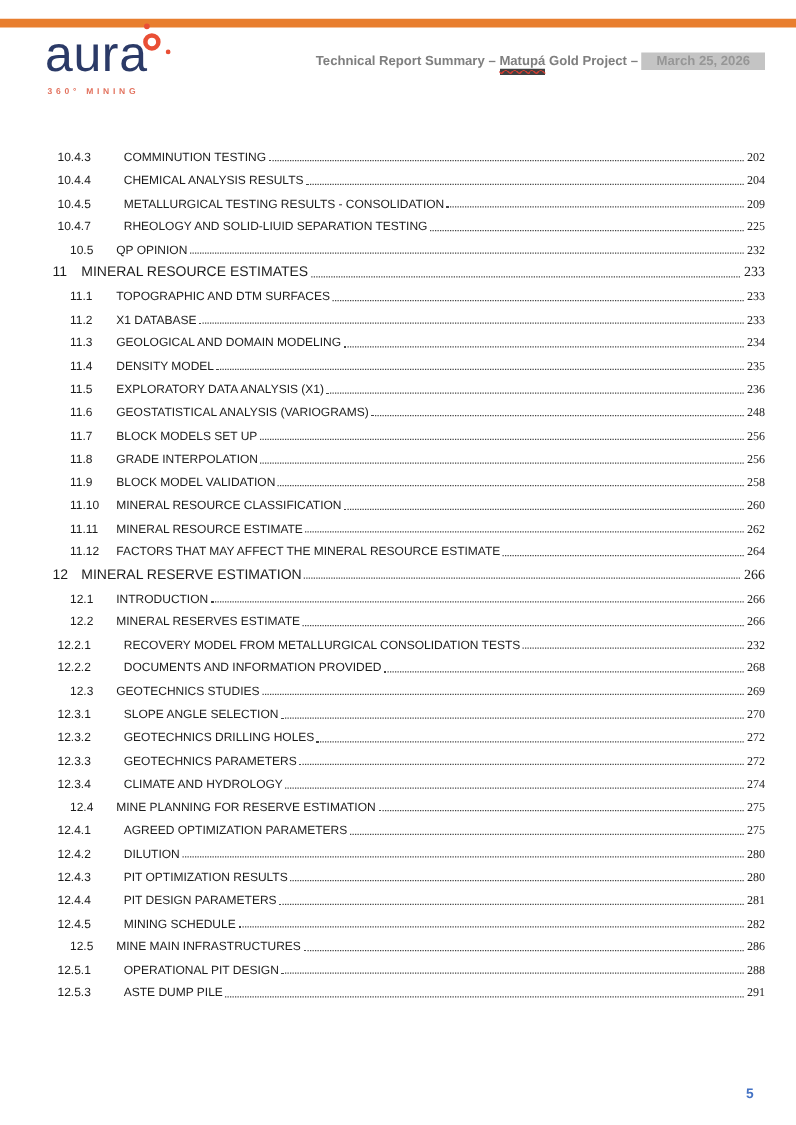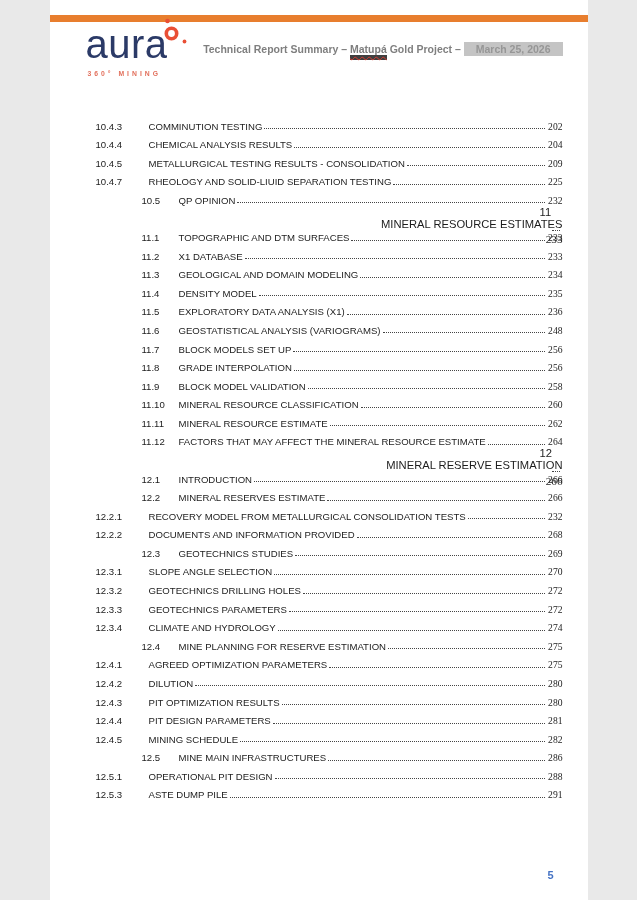--- a/index.html
+++ b/index.html
@@ -1,21 +1,21 @@
 <!DOCTYPE html>
 <html><head>
 <meta charset="utf-8">
 <style>
   * { margin: 0; padding: 0; box-sizing: border-box; }
   html, body { background: #e9e9e9; }
   body { font-family: "Liberation Sans", sans-serif; }
 
   .page {
     position: relative;
-    width: 538px;
+    width: 637px;
     height: 900px;
     margin: 0 auto;
     background: #ffffff;
     overflow: hidden;
   }
 
   
   .top-bar {
     position: absolute;
     top: 15px; left: 0;
@@ -80,23 +80,23 @@
   .toc-row .num { flex: none; }
   .toc-row .title { flex: none; white-space: nowrap; }
   .toc-row .leader {
     flex: 1 1 auto;
     border-bottom: 1.6px dotted #454545;
     margin: 0 3px 2.5px 2px;
     min-width: 8px;
   }
   .toc-row .pg { flex: none; text-align: center; font-family: Liberation Serif, serif; }
 
-  .toc-row.l1 { font-size: 11.2px; padding-left: 42px; flex-direction: column; }
+  .toc-row.l1 { font-size: 11.2px; padding-left: 42px; }
   .toc-row.l1 .num { width: 23px; }
-  .toc-row.l2 { padding-left: 76px; margin-left: 16px; }
+  .toc-row.l2 { padding-left: 56px; }
   .toc-row.l2 .num { width: 37px; }
   .toc-row.l3 { padding-left: 46px; }
   .toc-row.l3 .num { width: 53px; }
 
   
   .footer-page {
     position: absolute;
     top: 869px; right: 34px;
     font-size: 11px;
     font-weight: 700;

